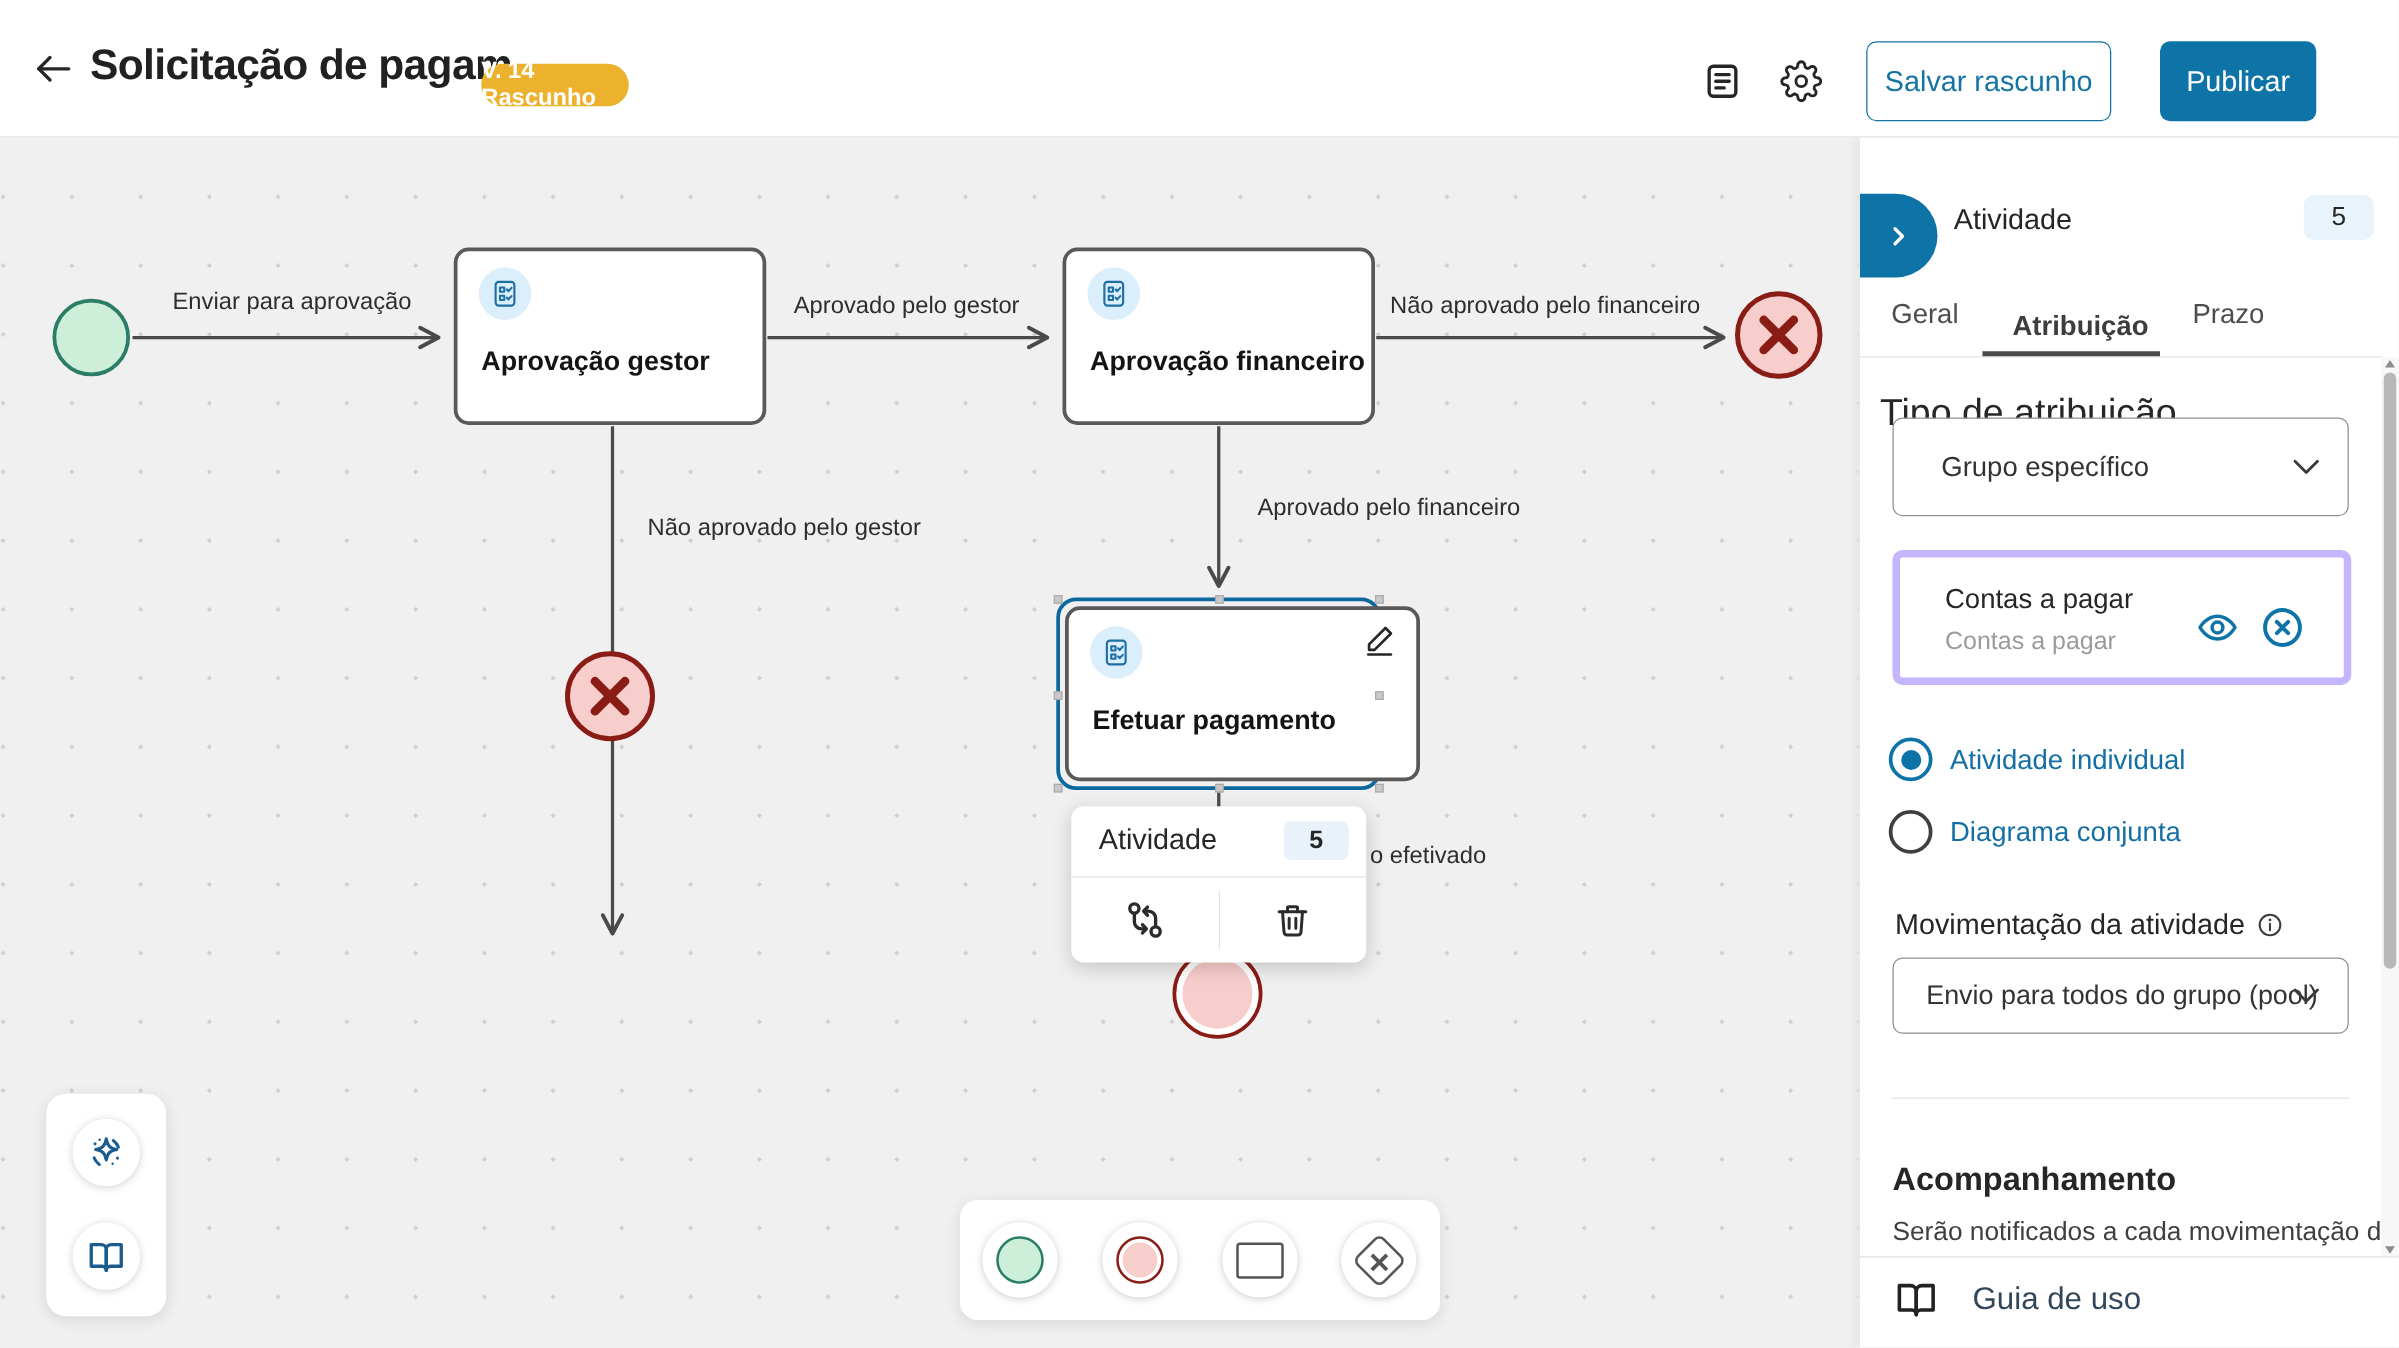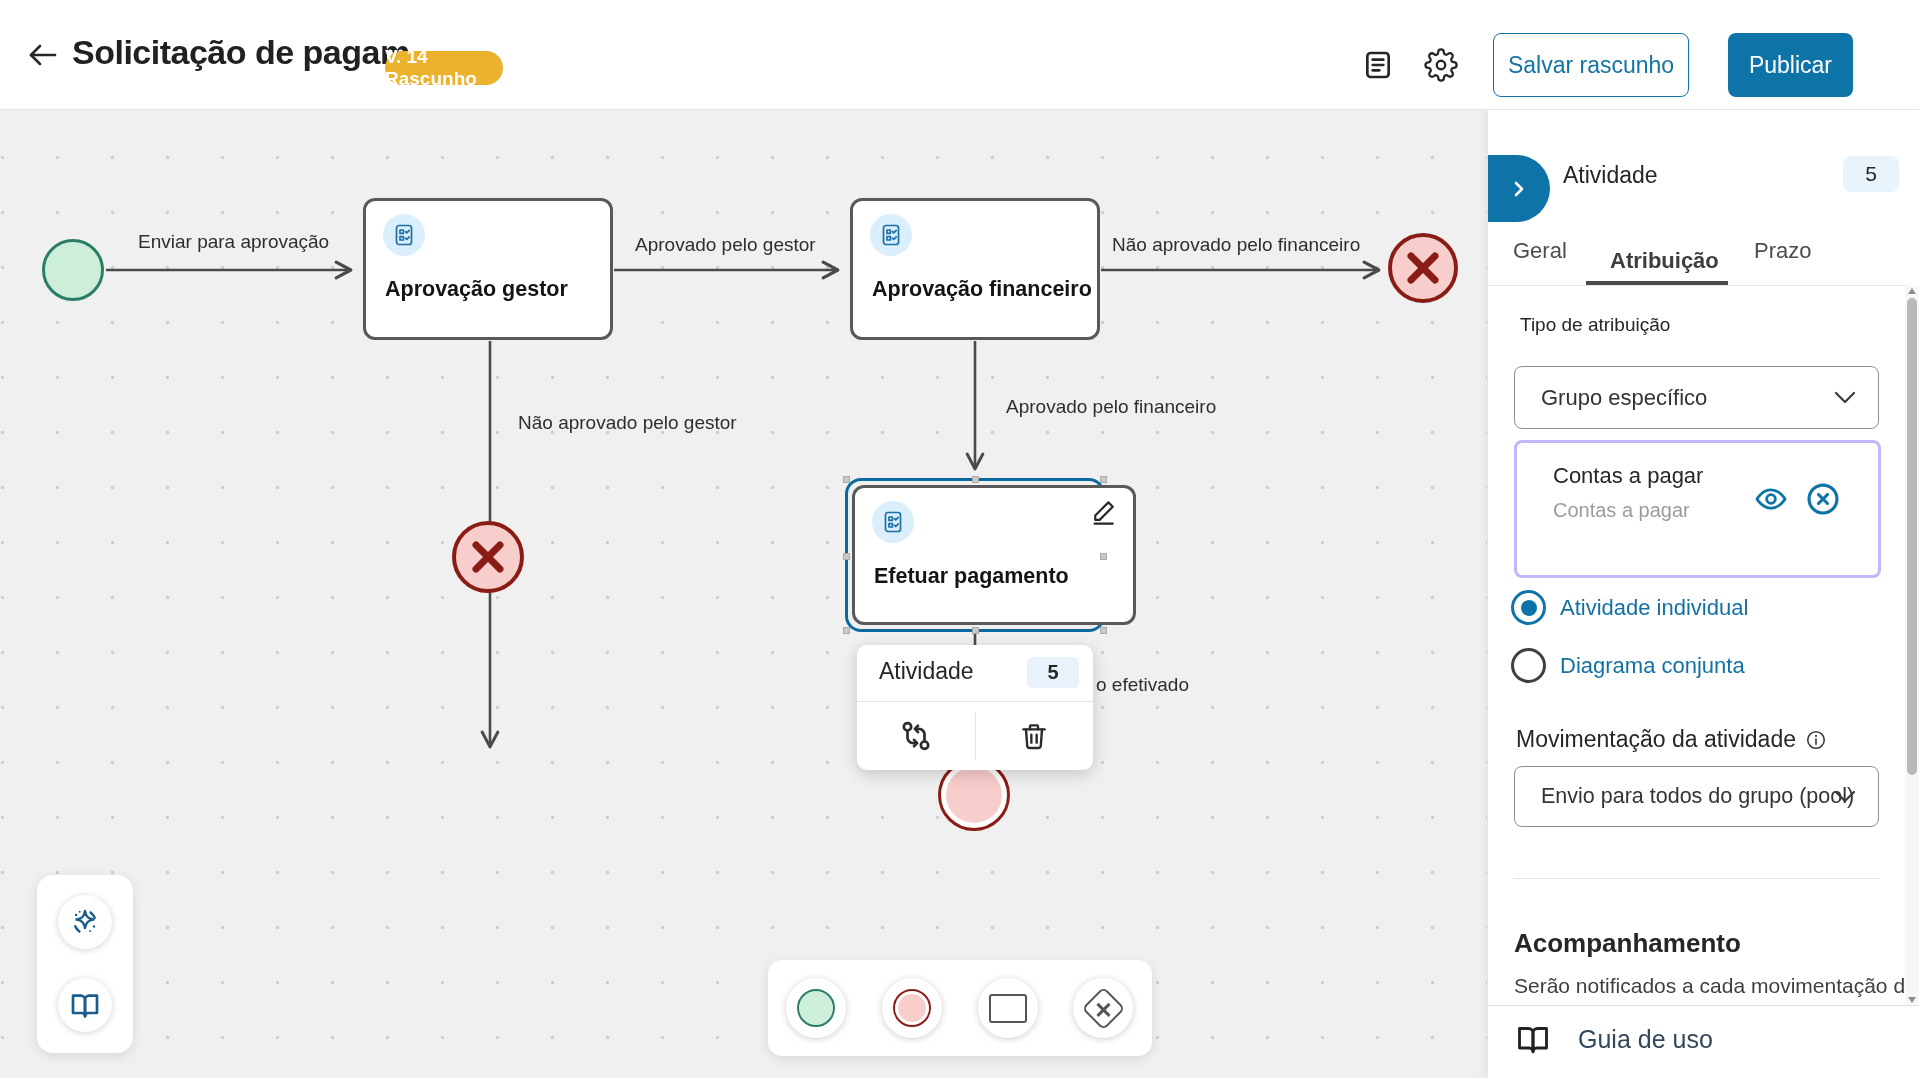--- a/index.html
+++ b/index.html
@@ -90,26 +90,26 @@
   .collapse-btn { position:absolute; left:0; top:45px; width:62px; height:67px; background:#0e74a8;
                   border:none; border-radius:0 34px 34px 0; cursor:pointer; display:flex; align-items:center; justify-content:center; }
   .panel-title { position:absolute; left:75px; top:52px; font-size:23px; color:#262626; }
   .panel-badge { position:absolute; left:355px; top:46px; width:56px; height:36px; background:#e9f3fb;
                  border-radius:8px; font-size:21px; color:#262626; display:flex; align-items:center; justify-content:center; }
   .side-tabs { position:absolute; left:0; top:118px; width:418px; height:58px; border-bottom:1px solid #e5e5e5; }
   .side-tab { position:absolute; top:10px; font-size:22px; color:#4c4c4c; cursor:pointer; }
   .side-tab.active { color:#3d3d3d; font-weight:700; }
   .tab-underline { position:absolute; left:98px; top:53px; width:142px; height:4px; background:#4a4a4a; }
 
-  .sec-label { position:absolute; left:32px; font-size:19px; color:#262626;text-align:right; }
+  .sec-label { position:absolute; left:16px; font-size:30px; color:#262626;text-align:right; }
   .dropdown { position:absolute; left:26px; width:365px; border:1px solid #8f8f8f; border-radius:8px;
               background:#fff; cursor:pointer; display:flex; align-items:center; }
   .dropdown span { margin-left:26px; font-size:22px; color:#333; white-space:nowrap; }
   .dropdown svg { position:absolute; right:22px; }
-  .group-card { position:absolute; left:26px; top:330px; width:367px; height:138px; border:3px solid #c4b5fd;
+  .group-card { position:absolute; left:26px; top:330px; width:367px; height:108px; border:6px solid #c4b5fd;
                 border-radius:8px; background:#fff; }
   .gc-title { position:absolute; left:36px; top:20px; font-size:22px; color:#262626; }
   .gc-sub { position:absolute; left:36px; top:56px; font-size:20px; color:#9b9b9b; }
   .gc-icon { position:absolute; background:none; border:none; cursor:pointer; }
 
   .radio-row { position:absolute; left:23px; display:flex; align-items:center; gap:14px; cursor:pointer; }
   .radio-outer { width:35px; height:35px; border-radius:50%; background:#fff; display:flex; align-items:center; justify-content:center; }
   .radio-outer.sel { border:3.5px solid #0e74a8; }
   .radio-outer.unsel { border:3.5px solid #3f3f3f; }
   .radio-dot { width:16px; height:16px; border-radius:50%; background:#0e74a8; }
@@ -340,21 +340,21 @@
 
     <div class="side-tabs">
       <span class="side-tab" style="left:25px;">Geral</span>
       <span class="side-tab active" style="left:122px;margin-top:10px;">Atribuição</span>
       <span class="side-tab" style="left:266px;">Prazo</span>
       <div class="tab-underline"></div>
     </div>
 
     <span class="sec-label" style="top:204px;">Tipo de atribuição</span>
 
-    <div class="dropdown" style="top:256px; height:63px;">
+    <div class="dropdown" style="top:224px; height:79px;padding-left:12px;">
       <span>Grupo específico</span>
       <svg width="22" height="13" viewBox="0 0 22 13" fill="none" stroke="#3a3a3a" stroke-width="2.2" stroke-linecap="round" stroke-linejoin="round">
         <polyline points="2,2 11,11 20,2"></polyline>
       </svg>
     </div>
 
     <div class="group-card">
       <span class="gc-title">Contas a pagar</span>
       <span class="gc-sub">Contas a pagar</span>
       <button class="gc-icon" style="left:237px; top:42px;">

